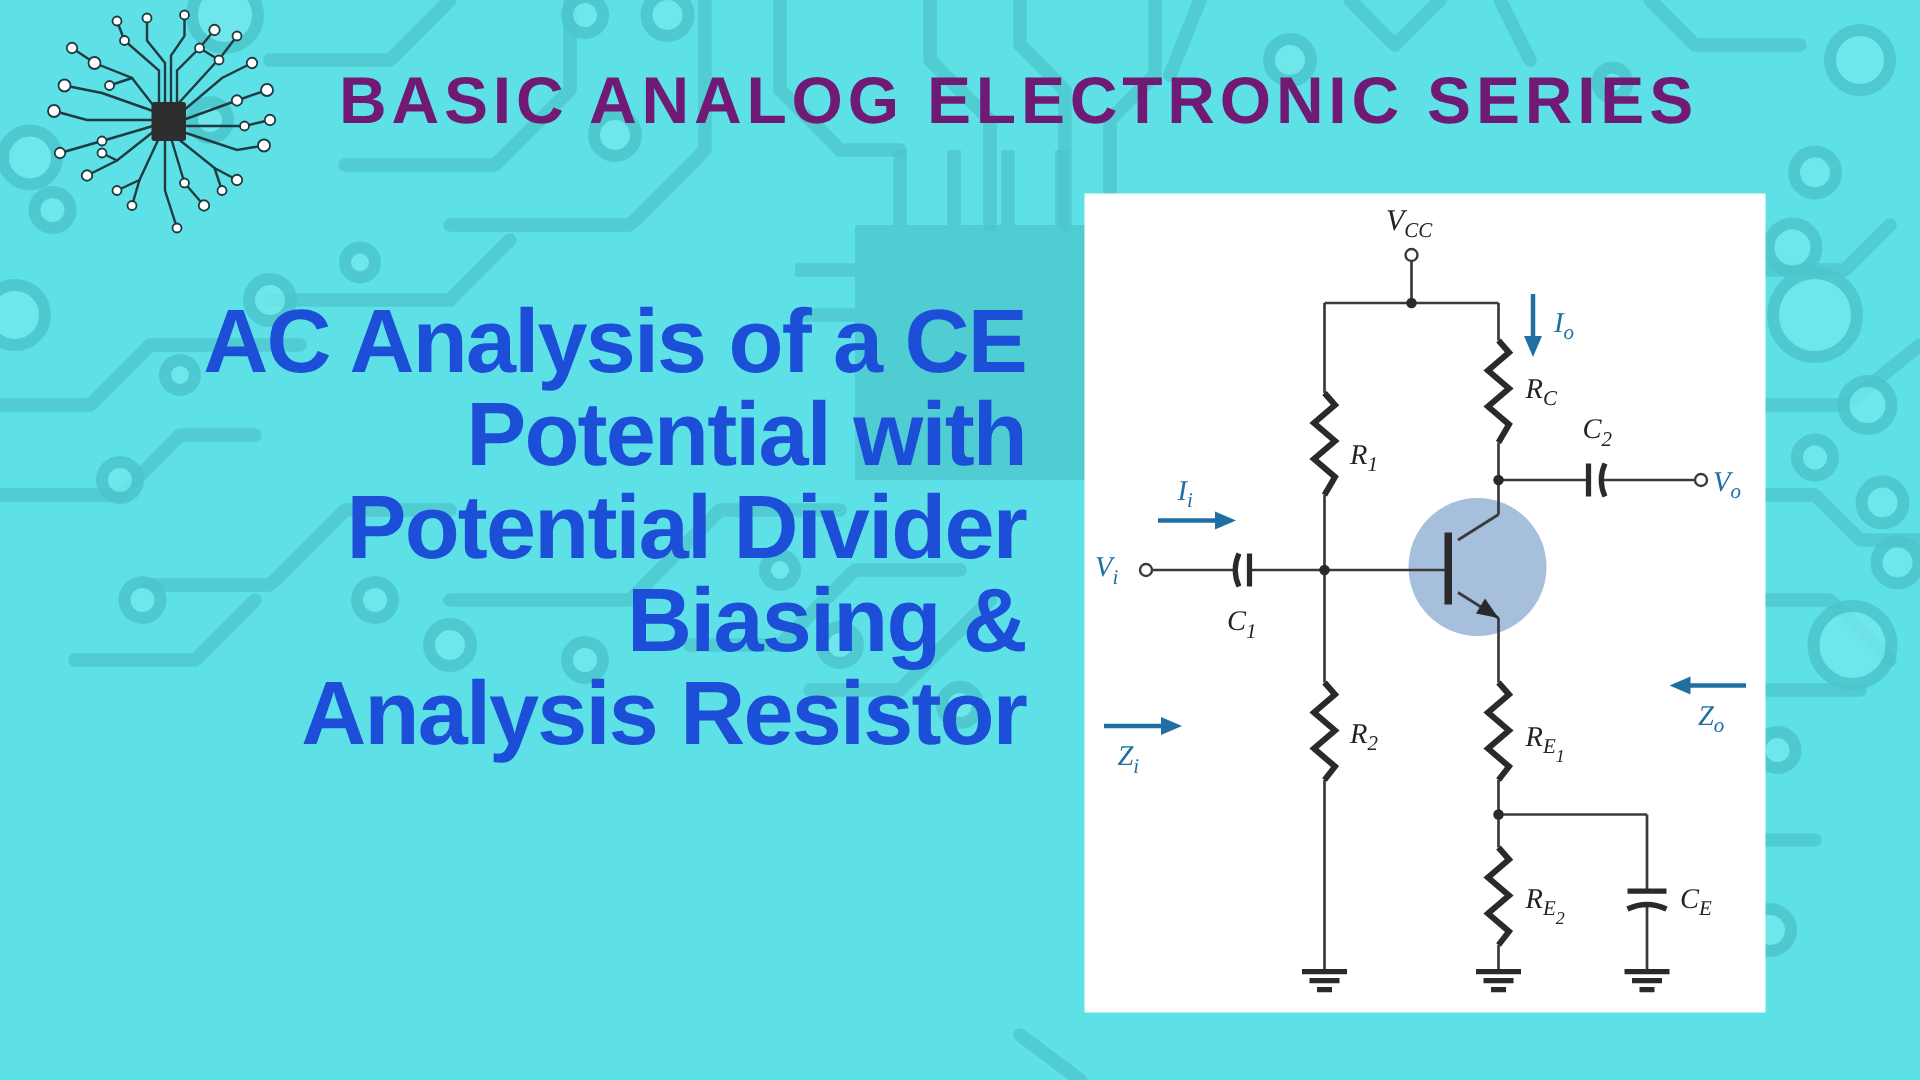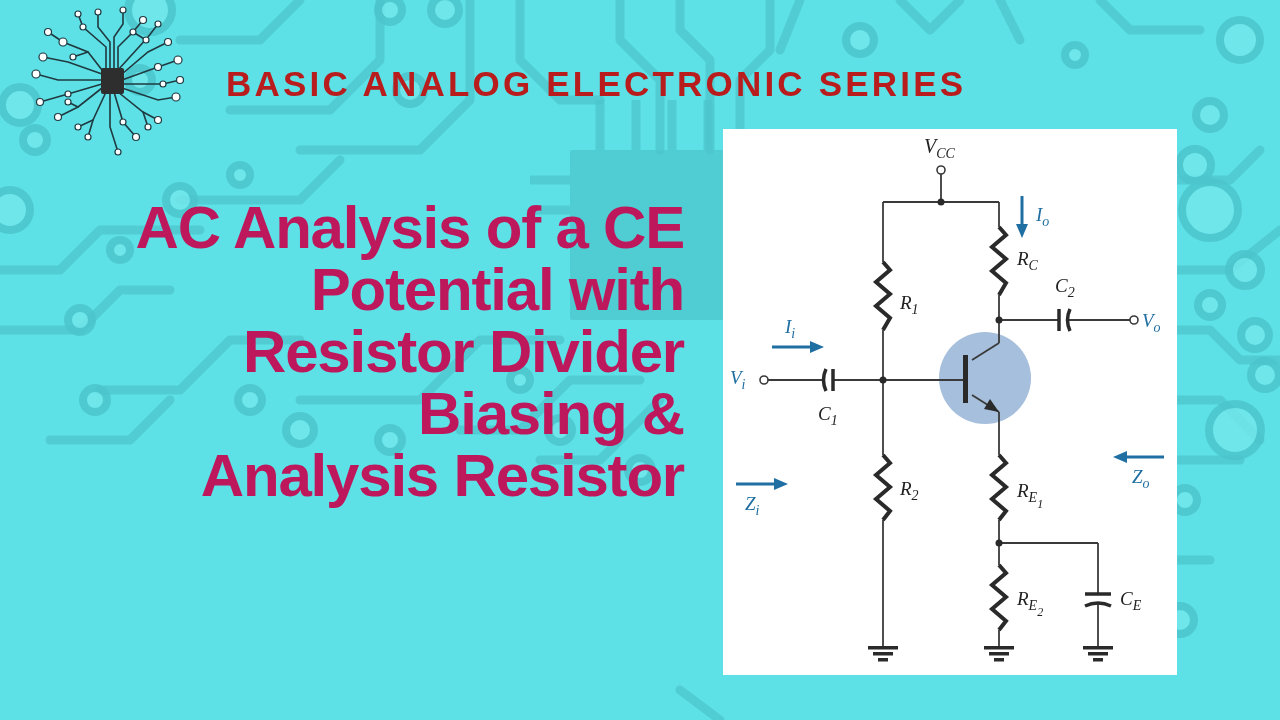--- a/index.html
+++ b/index.html
@@ -6,40 +6,40 @@
   html, body { width: 1280px; height: 720px; overflow: hidden; }
   body {
     position: relative;
     background: #5ee1e6;
     font-family: "Liberation Sans", sans-serif;
   }
   #bg-traces { position: absolute; left: 0; top: 0; width: 1280px; height: 720px; }
   #logo { position: absolute; left: 18px; top: 2px; width: 175px; height: 160px; }
   .series-title {
     position: absolute;
-    left: 226px; top: 64px;
+    left: 226px; top: 48px;
     font-family: "Liberation Sans", sans-serif;
     font-weight: 700;
-    font-size: 35px;
+    font-size: 44px;
     letter-spacing: 3.2px;
-    color: #b91c1c;
+    color: #701a75;
     white-space: nowrap;
     line-height: 40px;
   }
   .main-title {
     position: absolute;
     right: 596px;
     top: 197px;
     text-align: right;
     font-family: "Liberation Sans", sans-serif;
     font-weight: 700;
     font-size: 60px;
     line-height: 62px;
     letter-spacing: -1.2px;
-    color: #be185d;
+    color: #1d4ed8;
   }
   .main-title .line { display: block; white-space: nowrap; }
   #panel {
     position: absolute;
     left: 723px; top: 129px;
     width: 454px; height: 546px;
     background: #ffffff;
   }
   #circuit { position: absolute; left: 0; top: 0; width: 1280px; height: 720px; }
   .lbl {
@@ -188,21 +188,21 @@
     <circle cx="105" cy="120" r="3"></circle>
   </g>
   <rect x="83" y="66" width="23" height="26" rx="2" fill="#2e2e2e"></rect>
 </svg>
 
 <div class="series-title">BASIC ANALOG ELECTRONIC SERIES</div>
 
 <div class="main-title">
   <span class="line">AC Analysis of a CE</span>
   <span class="line">Potential with</span>
-  <span class="line">Resistor Divider</span>
+  <span class="line">Potential Divider</span>
   <span class="line">Biasing &amp;</span>
   <span class="line">Analysis Resistor</span>
 </div>
 
 <div id="panel"></div>
 
 <svg id="circuit" viewBox="0 0 1280 720">
 
   <circle cx="985" cy="378" r="46" fill="#a6bfdc"></circle>
 

